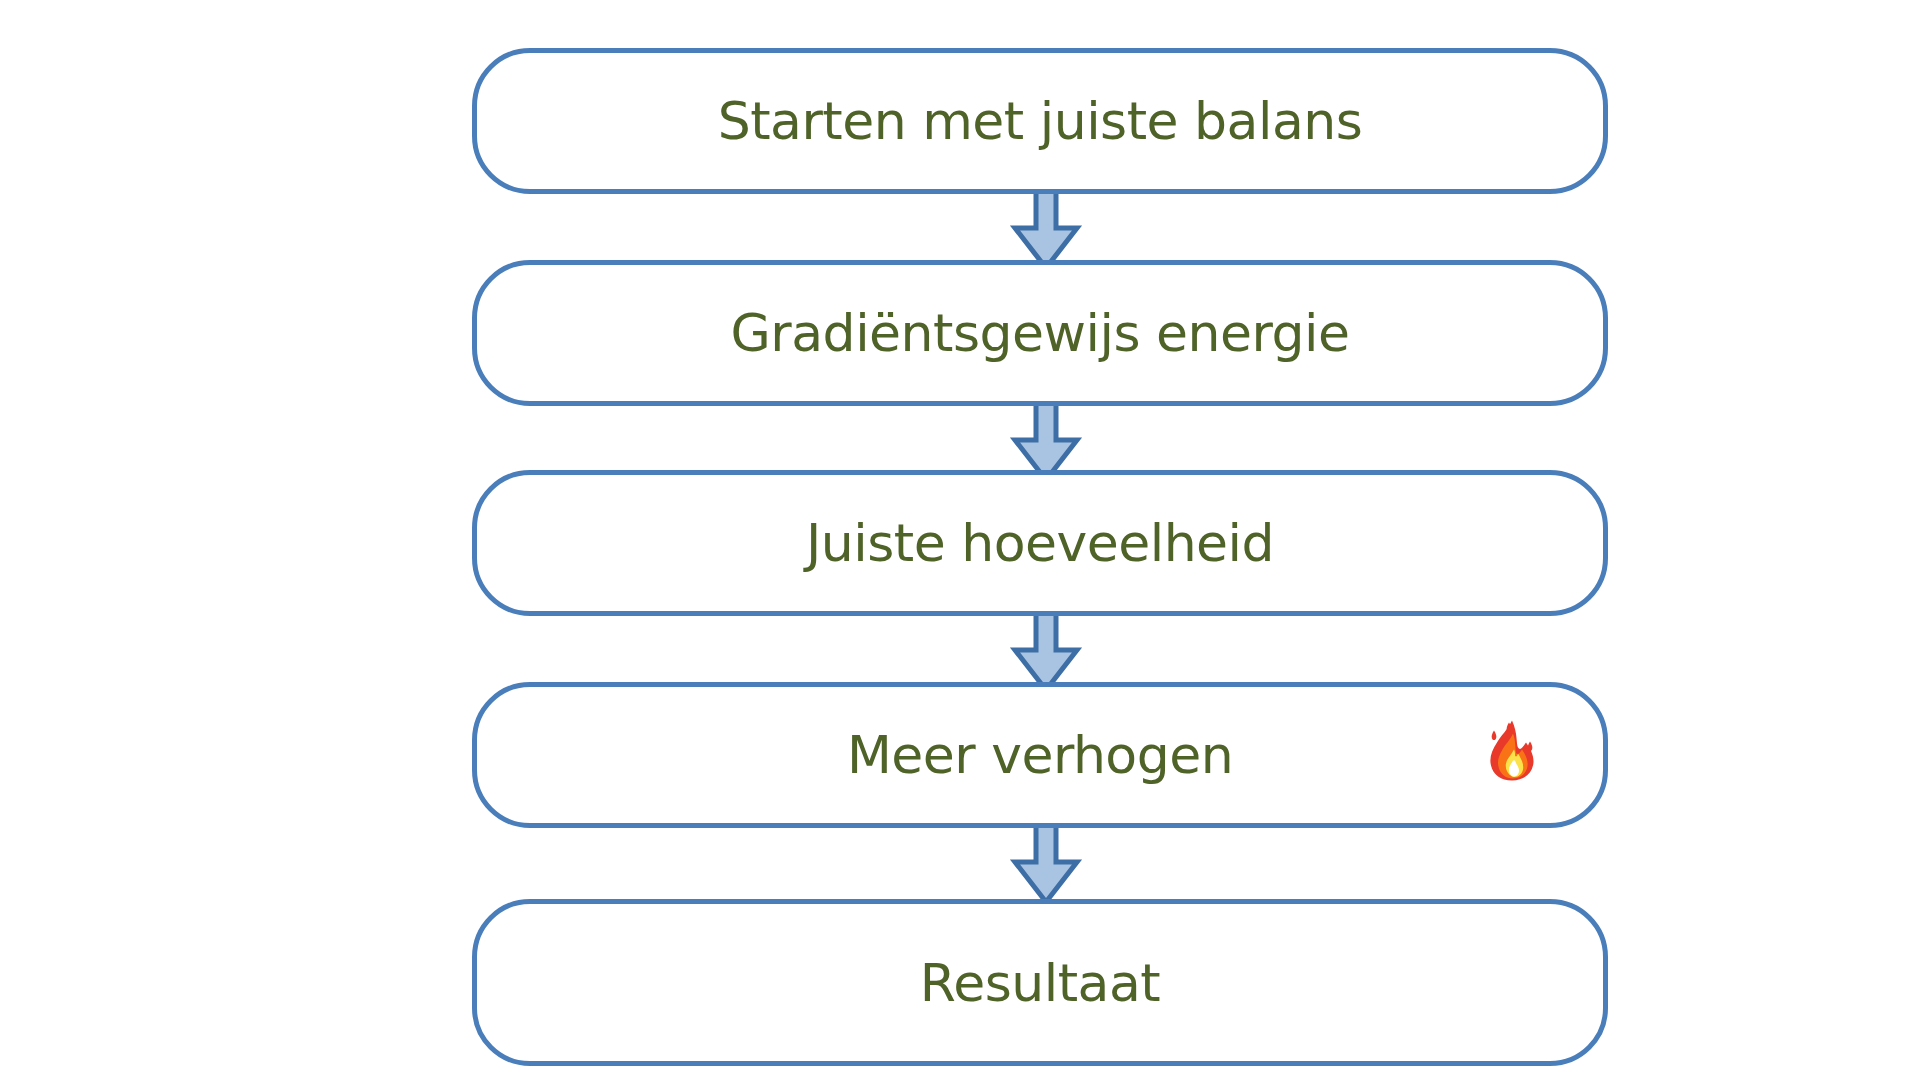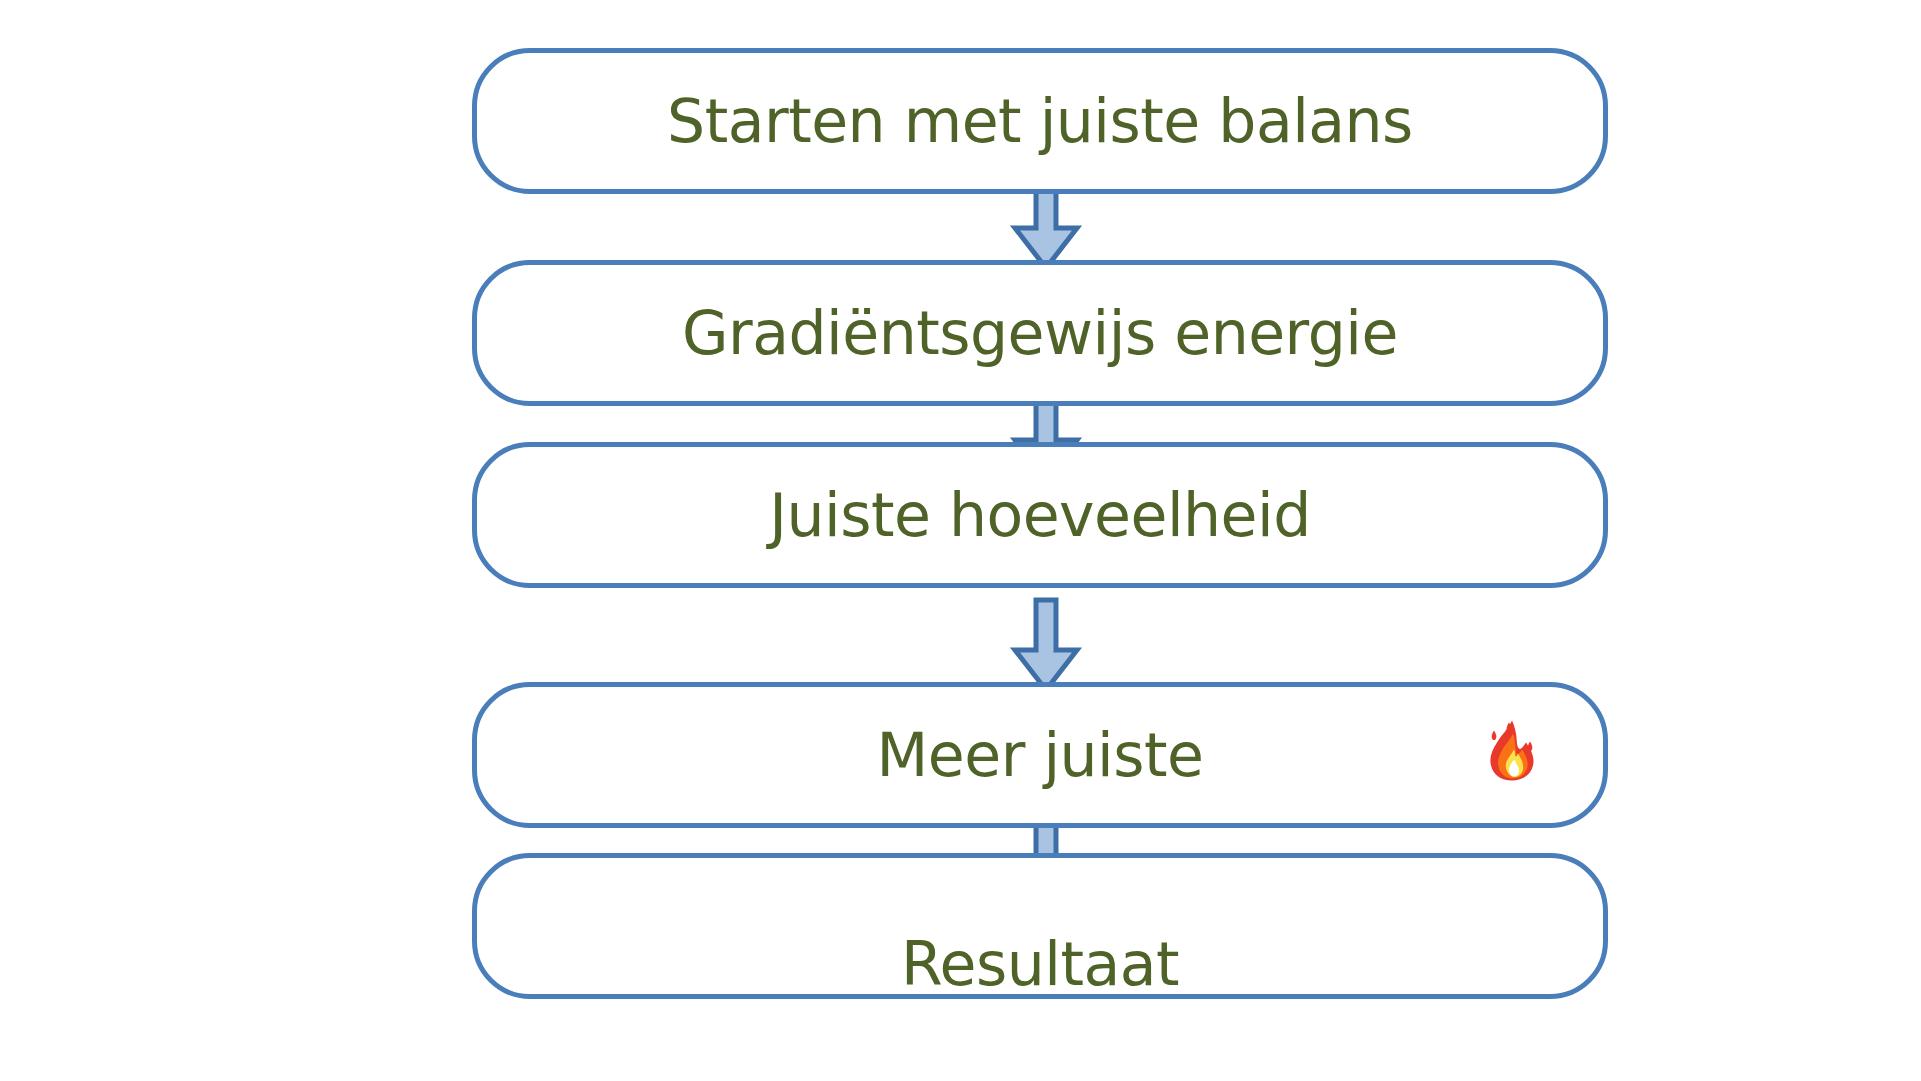--- a/index.html
+++ b/index.html
@@ -40,42 +40,42 @@
     display: flex;
     align-items: center;
     justify-content: center;
     width: 100%;
     position: relative;
   }
 
   .node-label {
     color: #4f6228;
     font-family: "DejaVu Sans", "Liberation Sans", sans-serif;
-    font-size: 60px;
+    font-size: 52px;
     font-weight: 400;
     line-height: 1;
     letter-spacing: -0.5px;
     white-space: nowrap;
   }
 
   .node-emoji {
     position: absolute;
     font-size: 56px;
     line-height: 1;
     right: 64px;
     top: 50%;
     transform: translateY(-50%);
   }
 
   
   #node-0 { top: 48px;  height: 146px; }
   #node-1 { top: 260px; height: 146px; }
-  #node-2 { top: 442px; height: 146px; }
+  #node-2 { top: 470px; height: 146px; }
   #node-3 { top: 682px; height: 146px; }
-  #node-4 { top: 853px; height: 146px; align-items: flex-end; }
+  #node-4 { top: 899px; height: 167px; }
 
   .flow-arrow {
     position: absolute;
     left: 1011px;
     width: 70px;
     height: 92px;
     z-index: 1;
   }
   .flow-arrow svg { display: block; width: 100%; height: 100%; overflow: visible; }
 
@@ -122,21 +122,21 @@
   </div>
 
   <div class="flow-arrow" id="arrow-2">
     <svg viewBox="0 0 70 92" xmlns="http://www.w3.org/2000/svg">
       <polygon points="25,0 45,0 45,50 66,50 35,90 4,50 25,50" fill="#a9c4e3" stroke="#3d6ea5" stroke-width="5" stroke-linejoin="miter"></polygon>
     </svg>
   </div>
 
   <div class="flow-node" id="node-3">
     <div class="node-inner">
-      <span class="node-label">Meer juiste</span>
+      <span class="node-label">Meer verhogen</span>
       <span class="node-emoji">
         <svg class="flame-shape" width="54" height="62" viewBox="0 0 54 62" xmlns="http://www.w3.org/2000/svg">
           <path d="M27 1 C22 11 16 16 12 23 C7 31 4 38 6 46 C8 55 16 61 27 61 C38 61 46 55 48 46 C50 38 46 30 41 23 C37 29 35 31 33 28 C31 24 33 14 27 1 Z" fill="#e8392b"></path>
           <path d="M28 14 C25 21 20 25 17 31 C13 38 12 43 14 49 C16 55 21 59 28 59 C35 59 40 55 42 49 C44 42 41 36 37 30 C34 35 32 36 31 33 C30 29 31 22 28 14 Z" fill="#f97316"></path>
           <path d="M29 30 C26 36 22 39 21 44 C20 49 22 54 27 57 C32 59 37 55 38 50 C39 44 36 39 33 34 C32 37 31 38 30 36 C30 34 30 32 29 30 Z" fill="#fbe24a"></path>
           <path d="M28 41 C26 45 24 47 24 50 C24 54 26 57 29 57 C32 57 34 54 34 51 C34 47 31 45 30 41 Z" fill="#ffffff"></path>
           <path d="M9 11 C7 14 6 17 7 19 C8 21 10 21 11 19 C12 17 11 14 9 11 Z" fill="#e8392b"></path>
           <path d="M45 22 C43 25 42 28 43 30 C44 32 46 32 47 30 C48 28 47 25 45 22 Z" fill="#e8392b"></path>
           <path d="M24 3 C22 6 21 9 22 11 C23 13 25 13 26 11 C27 9 26 6 24 3 Z" fill="#e8392b"></path>
         </svg>

